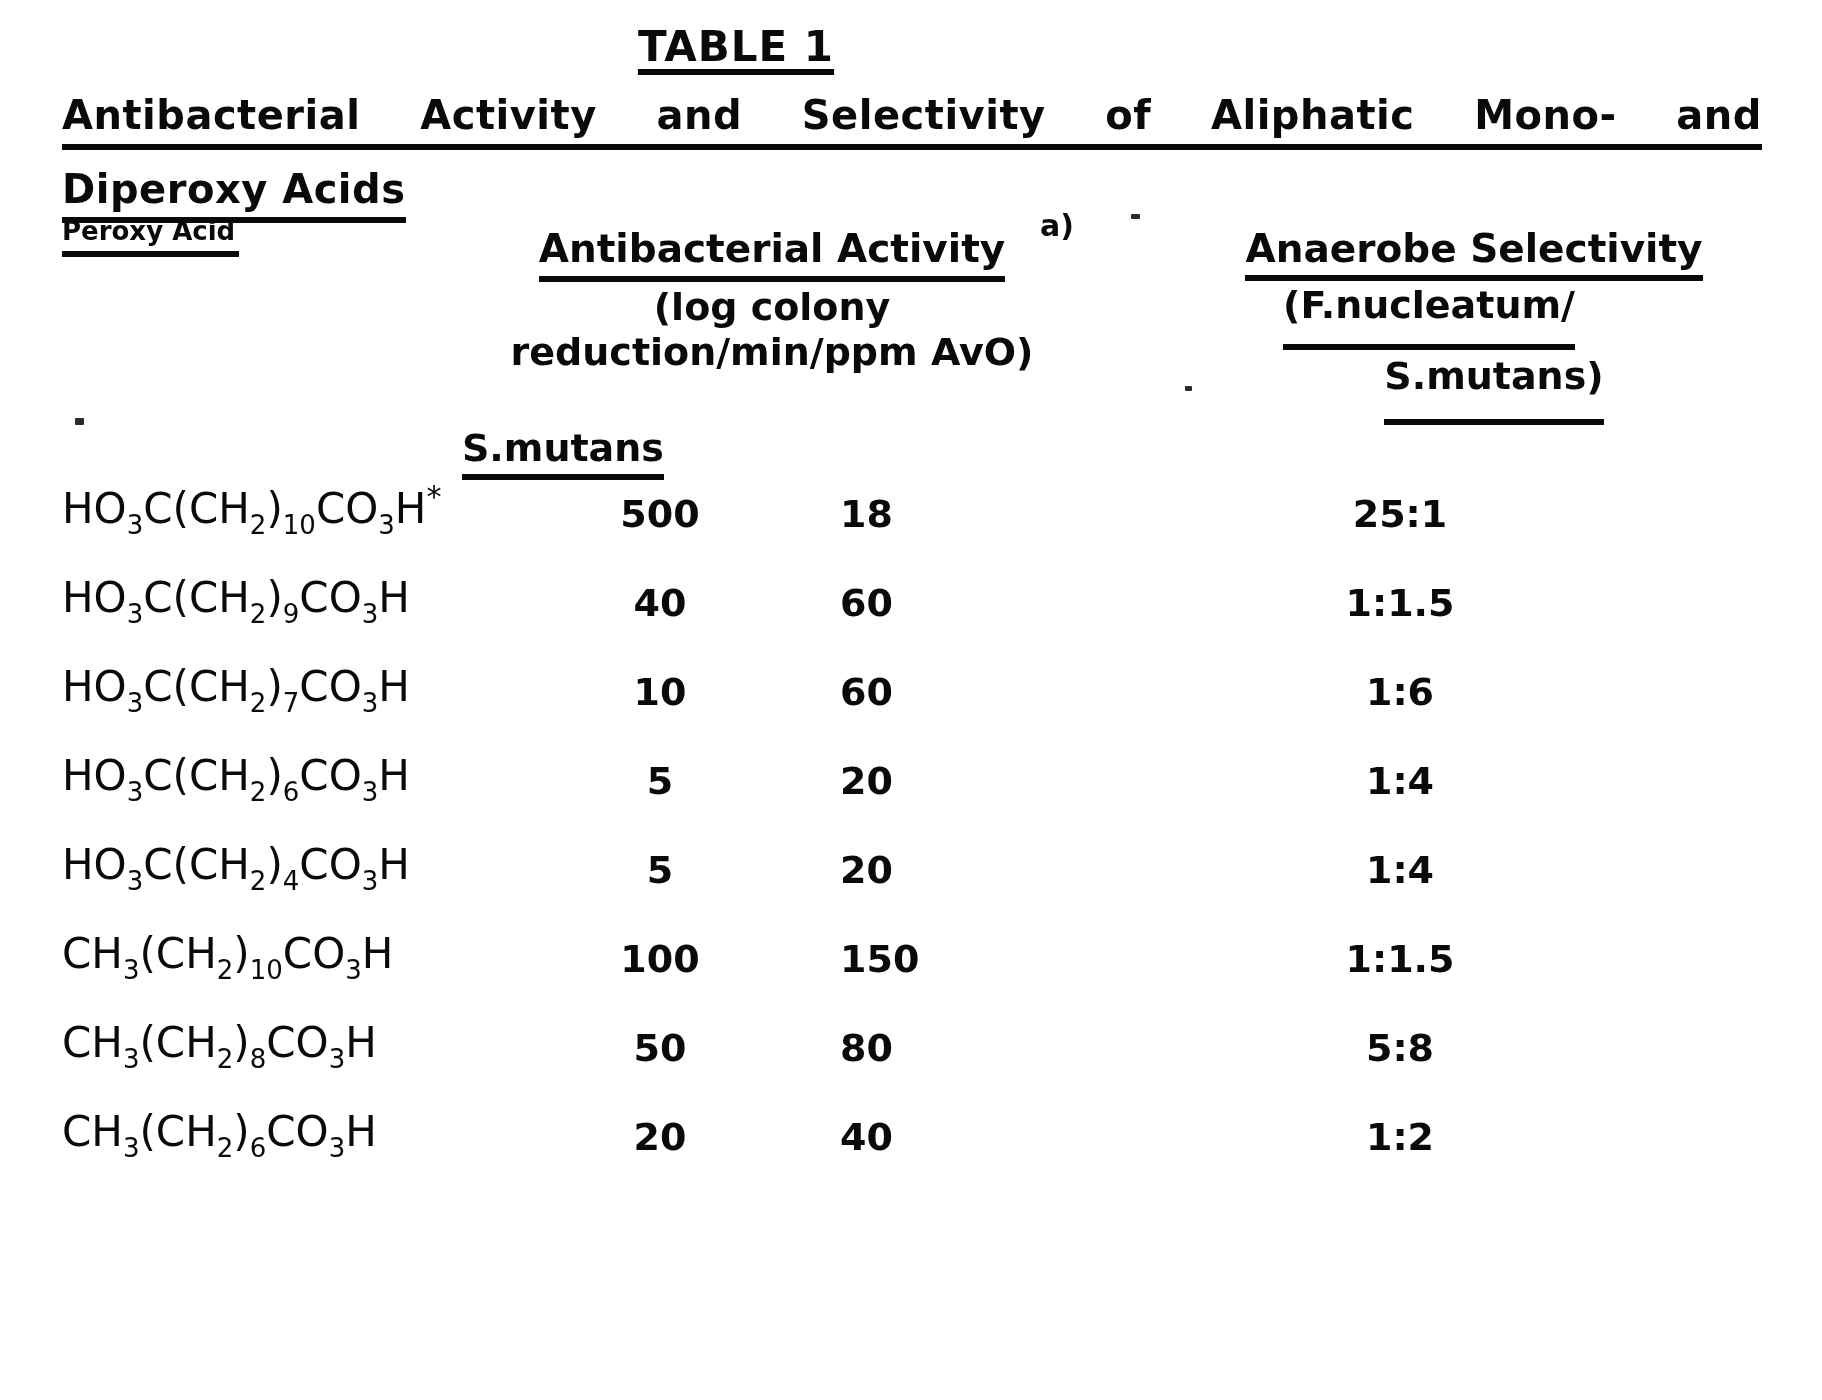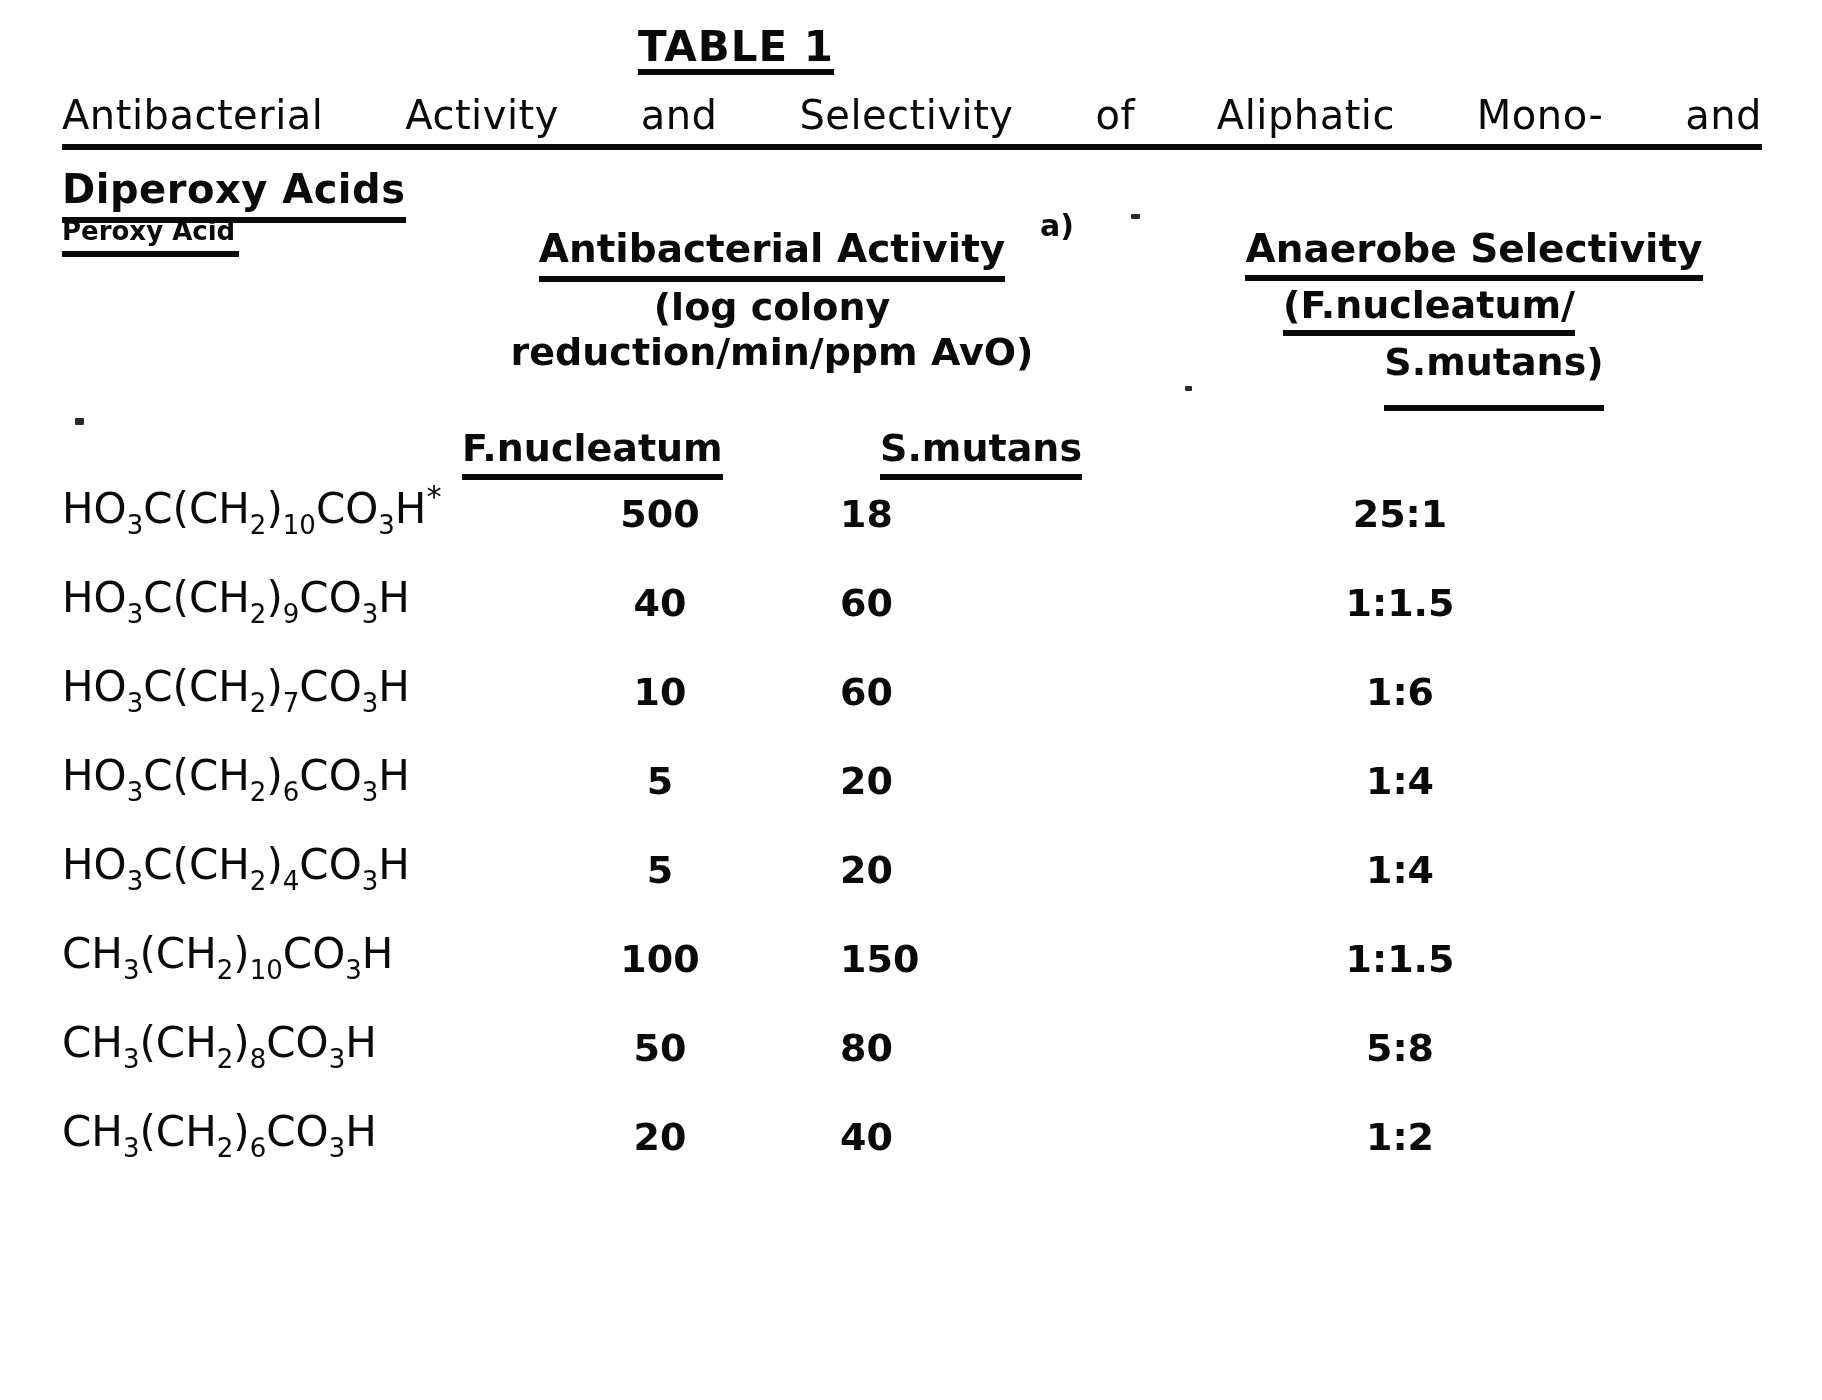--- a/index.html
+++ b/index.html
@@ -40,21 +40,21 @@
     text-decoration: underline;
     text-decoration-thickness: 6px;
     text-underline-offset: 8px;
   }
 
   #table-caption-line1 {
     top: 92px;
     left: 62px;
     width: 1700px;
     font-size: 40px;
-    font-weight: 400;
+    font-weight: 700;
     letter-spacing: 0.5px;
     display: flex;
     justify-content: space-between;
     border-bottom: 6px solid #0a0a0a;
     padding-bottom: 6px;
   }
   #table-caption-line2 {
     top: 166px;
     left: 62px;
     font-size: 40px;
@@ -113,21 +113,21 @@
     font-weight: 700;
     display: inline-block;
     border-bottom: 6px solid #0a0a0a;
     padding-bottom: 4px;
   }
   #col-head-selectivity .num {
     font-size: 38px;
     font-weight: 700;
     display: inline-block;
     border-bottom: 6px solid #0a0a0a;
-    padding-bottom: 3px;
+    padding-bottom: 17px;
     margin-top: 2px;
     margin-right: 90px;
   }
   #col-head-selectivity .den {
     font-size: 38px;
     font-weight: 700;
     display: inline-block;
     border-bottom: 6px solid #0a0a0a;
     padding-bottom: 21px;
     margin-top: 4px;
@@ -239,21 +239,20 @@
     <div class="sub1">reduction/min/ppm AvO)</div>
   </div>
 
   <div class="abs" id="col-head-selectivity">
     <div><span class="main">Anaerobe Selectivity</span></div>
     <div><span class="num">(F.nucleatum/</span></div>
     <div><span class="den">S.mutans)</span></div>
   </div>
 
   <div class="abs" id="subhead-row">
-    <span>F.nucleatum</span>
     <span>S.mutans</span>
   </div>
 
   <div class="abs" id="data-rows">
 
     <div class="data-row">
       <div class="cell-formula"><span>HO</span><sub>3</sub><span>C(CH</span><sub>2</sub><span>)</span><sub>10</sub><span>CO</span><sub>3</sub><span>H</span><sup class="star">*</sup></div>
       <div class="cell-fnuc">500</div>
       <div class="cell-smut">18</div>
       <div class="cell-sel">25:1</div>

